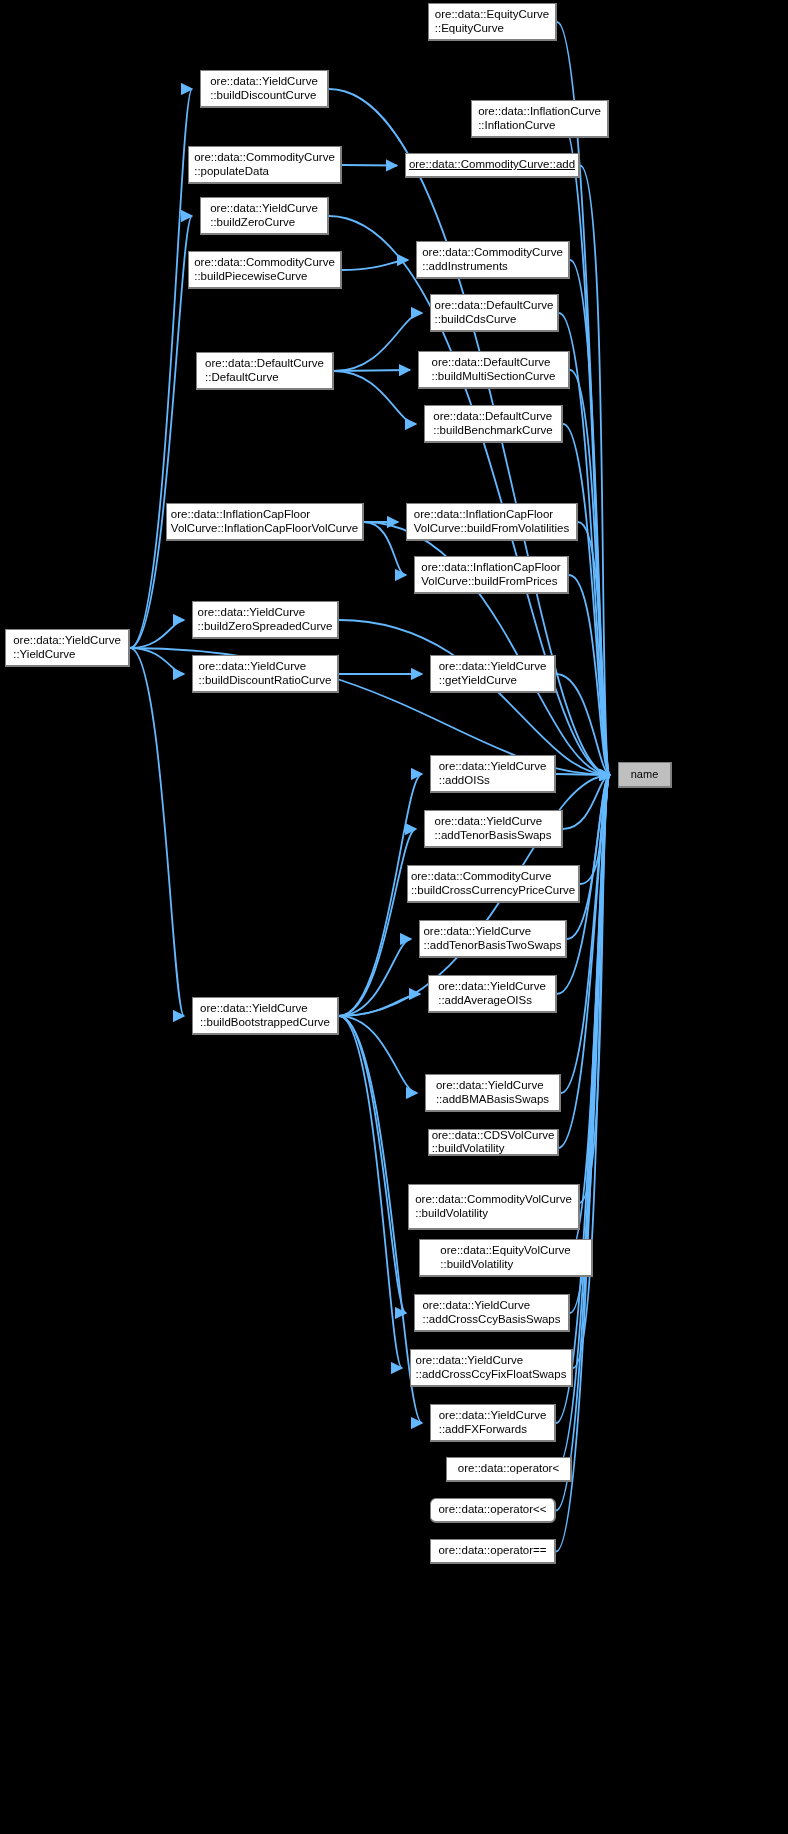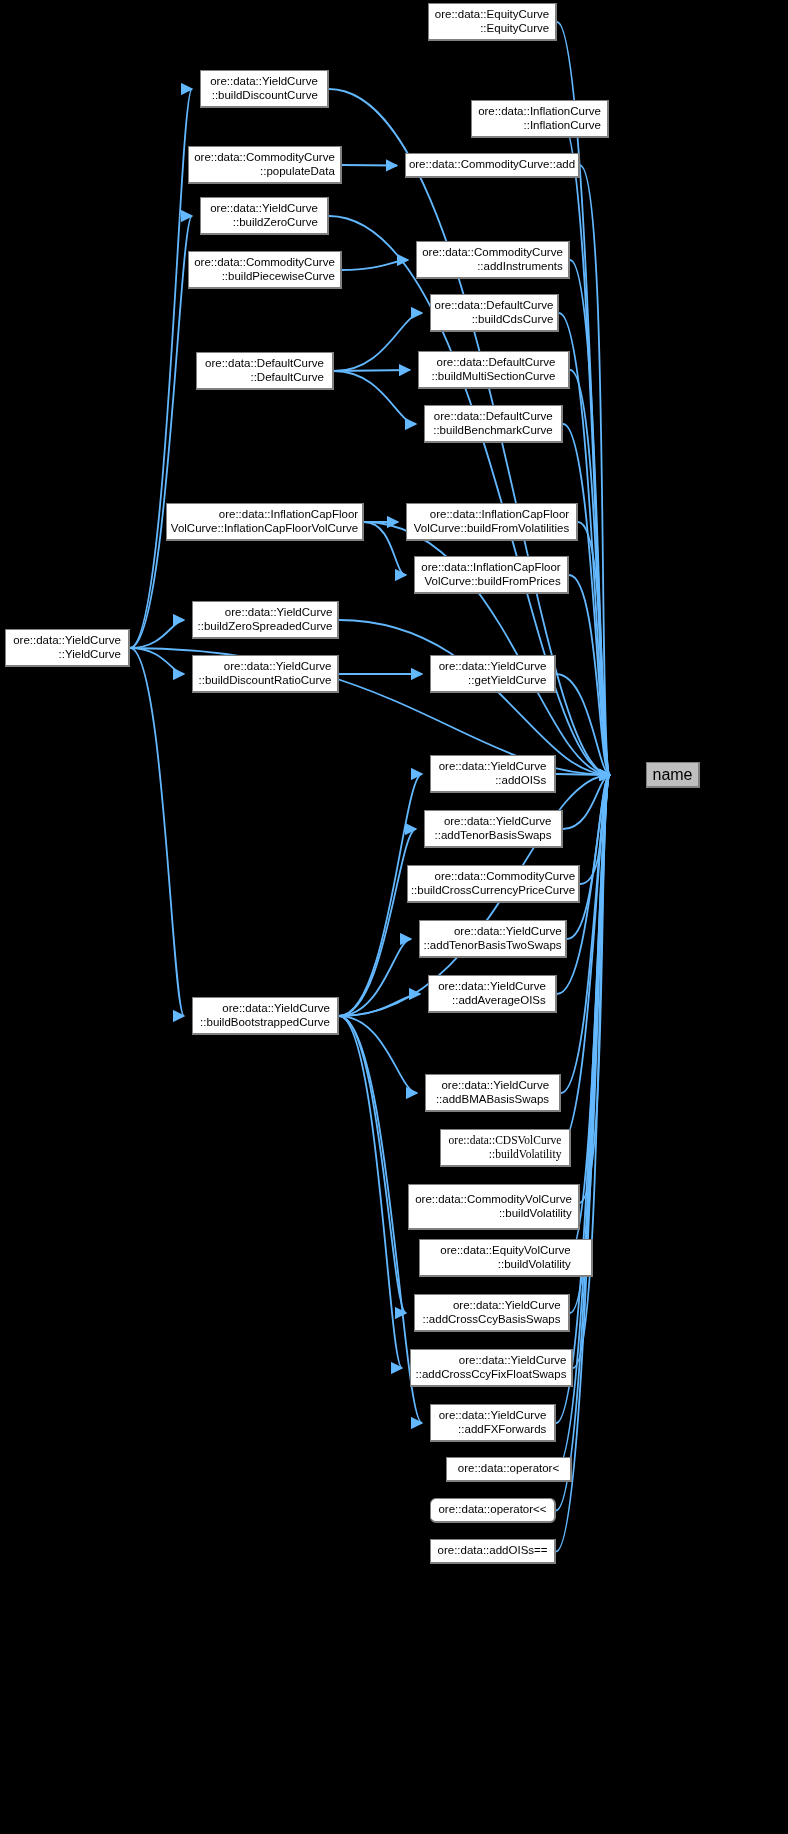--- a/index.html
+++ b/index.html
@@ -1,25 +1,25 @@
 <!DOCTYPE html>
 <html><head>
 <meta charset="utf-8">
 <style>
   html,body{margin:0;padding:0;background:#000;}
   #canvas{position:relative;width:788px;height:1834px;background:#000;
           font-family:"Liberation Sans", sans-serif;}
   svg#edges{position:absolute;left:0;top:0;width:788px;height:1834px;}
   .node{position:absolute;box-sizing:border-box;background:#fff;
         border:1px solid #808080;border-right-width:2px;border-bottom-width:2px;
-        color:#000;font-size:11.5px;line-height:13.5px;text-align:right;
+        color:#000;font-size:11.5px;line-height:13.5px;text-align:left;
         display:flex;align-items:center;justify-content:center;
         white-space:pre-line;overflow:hidden;}
   .node.root{background:#fff;}
-  .node.target{background:#bfbfbf;font-size:16px;margin-left:28px;}
+  .node.target{background:#bfbfbf;font-size:11px;}
 </style>
 </head>
 <body>
 
 <div id="canvas">
   <svg id="edges" xmlns="http://www.w3.org/2000/svg">
       <defs>
         <marker id="ah" viewBox="0 0 10 10" refX="9" refY="5" markerWidth="7" markerHeight="7" orient="auto-start-reverse">
           <path d="M0,0 L10,5 L0,10 z" fill="#63b8ff"></path>
         </marker>
@@ -79,21 +79,21 @@
     </svg>
   <div id="nodes">
       <div class="node" style="left: 428px; top: 3px; width: 129px; height: 38px;">ore::data::EquityCurve
 ::EquityCurve</div>
       <div class="node" style="left: 200px; top: 70px; width: 129px; height: 38px;">ore::data::YieldCurve
 ::buildDiscountCurve</div>
       <div class="node" style="left: 423px; top: 100px; width: 138px; height: 38px; margin-left: 48px;">ore::data::InflationCurve
 ::InflationCurve</div>
       <div class="node" style="left: 188px; top: 146px; width: 154px; height: 38px;">ore::data::CommodityCurve
 ::populateData</div>
-      <div class="node" style="left: 405px; top: 153px; width: 175px; height: 25px;">ore::data::CommodityCurve::add</div>
+      <div class="node" style="left: 405px; top: 153px; width: 175px; height: 25px; text-decoration: underline;">ore::data::CommodityCurve::add</div>
       <div class="node" style="left: 200px; top: 197px; width: 129px; height: 38px;">ore::data::YieldCurve
 ::buildZeroCurve</div>
       <div class="node" style="left: 416px; top: 241px; width: 154px; height: 38px;">ore::data::CommodityCurve
 ::addInstruments</div>
       <div class="node" style="left: 188px; top: 251px; width: 154px; height: 38px;">ore::data::CommodityCurve
 ::buildPiecewiseCurve</div>
       <div class="node" style="left: 430px; top: 294px; width: 129px; height: 38px;">ore::data::DefaultCurve
 ::buildCdsCurve</div>
       <div class="node" style="left: 196px; top: 352px; width: 138px; height: 38px;">ore::data::DefaultCurve
 ::DefaultCurve</div>
@@ -123,29 +123,29 @@
       <div class="node" style="left: 407px; top: 865px; width: 173px; height: 38px;">ore::data::CommodityCurve
 ::buildCrossCurrencyPriceCurve</div>
       <div class="node" style="left: 419px; top: 920px; width: 148px; height: 38px;">ore::data::YieldCurve
 ::addTenorBasisTwoSwaps</div>
       <div class="node" style="left: 428px; top: 975px; width: 129px; height: 38px;">ore::data::YieldCurve
 ::addAverageOISs</div>
       <div class="node" style="left: 192px; top: 997px; width: 147px; height: 38px;">ore::data::YieldCurve
 ::buildBootstrappedCurve</div>
       <div class="node" style="left: 425px; top: 1074px; width: 136px; height: 38px;">ore::data::YieldCurve
 ::addBMABasisSwaps</div>
-      <div class="node" style="left: 440px; top: 1129px; width: 131px; height: 38px; font-family: Liberation Serif, serif;">ore::data::CDSVolCurve
+      <div class="node" style="left: 428px; top: 1129px; width: 131px; height: 27px;">ore::data::CDSVolCurve
 ::buildVolatility</div>
       <div class="node" style="left: 408px; top: 1184px; width: 172px; height: 46px;">ore::data::CommodityVolCurve
 ::buildVolatility</div>
       <div class="node" style="left: 419px; top: 1239px; width: 174px; height: 38px;">ore::data::EquityVolCurve
 ::buildVolatility</div>
       <div class="node" style="left: 414px; top: 1294px; width: 156px; height: 38px;">ore::data::YieldCurve
 ::addCrossCcyBasisSwaps</div>
       <div class="node" style="left: 410px; top: 1349px; width: 163px; height: 38px;">ore::data::YieldCurve
 ::addCrossCcyFixFloatSwaps</div>
       <div class="node" style="left: 430px; top: 1404px; width: 126px; height: 38px;">ore::data::YieldCurve
 ::addFXForwards</div>
       <div class="node" style="left: 446px; top: 1457px; width: 126px; height: 25px;">ore::data::operator&lt;</div>
       <div class="node" style="left: 430px; top: 1498px; width: 126px; height: 25px; border-radius: 6px;">ore::data::operator&lt;&lt;</div>
-      <div class="node" style="left: 430px; top: 1539px; width: 126px; height: 25px;">ore::data::addOISs==</div>
+      <div class="node" style="left: 430px; top: 1539px; width: 126px; height: 25px;">ore::data::operator==</div>
     </div>
 </div>
 
 </body></html>

